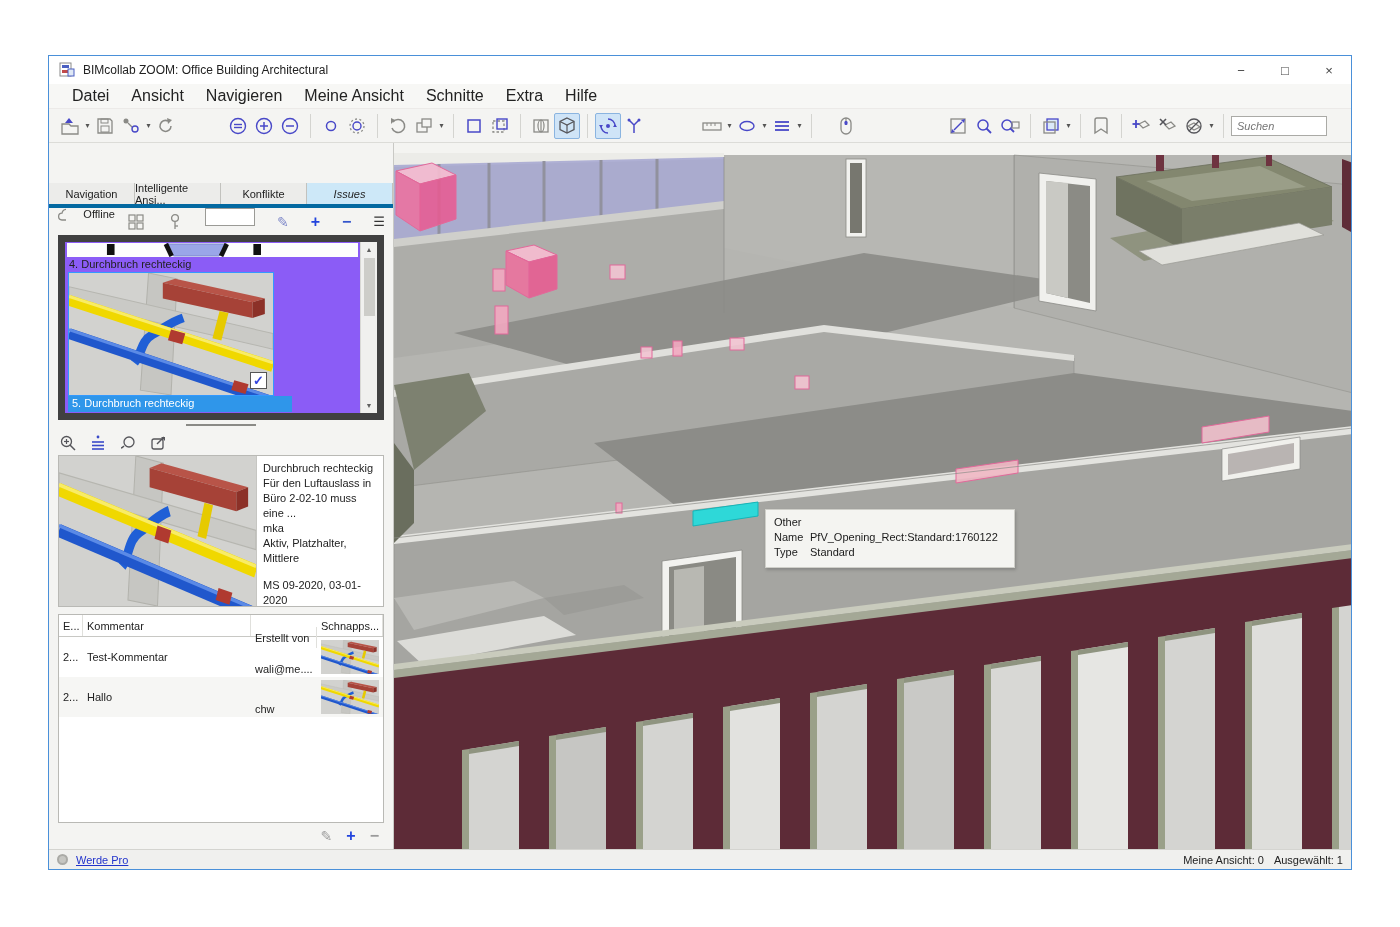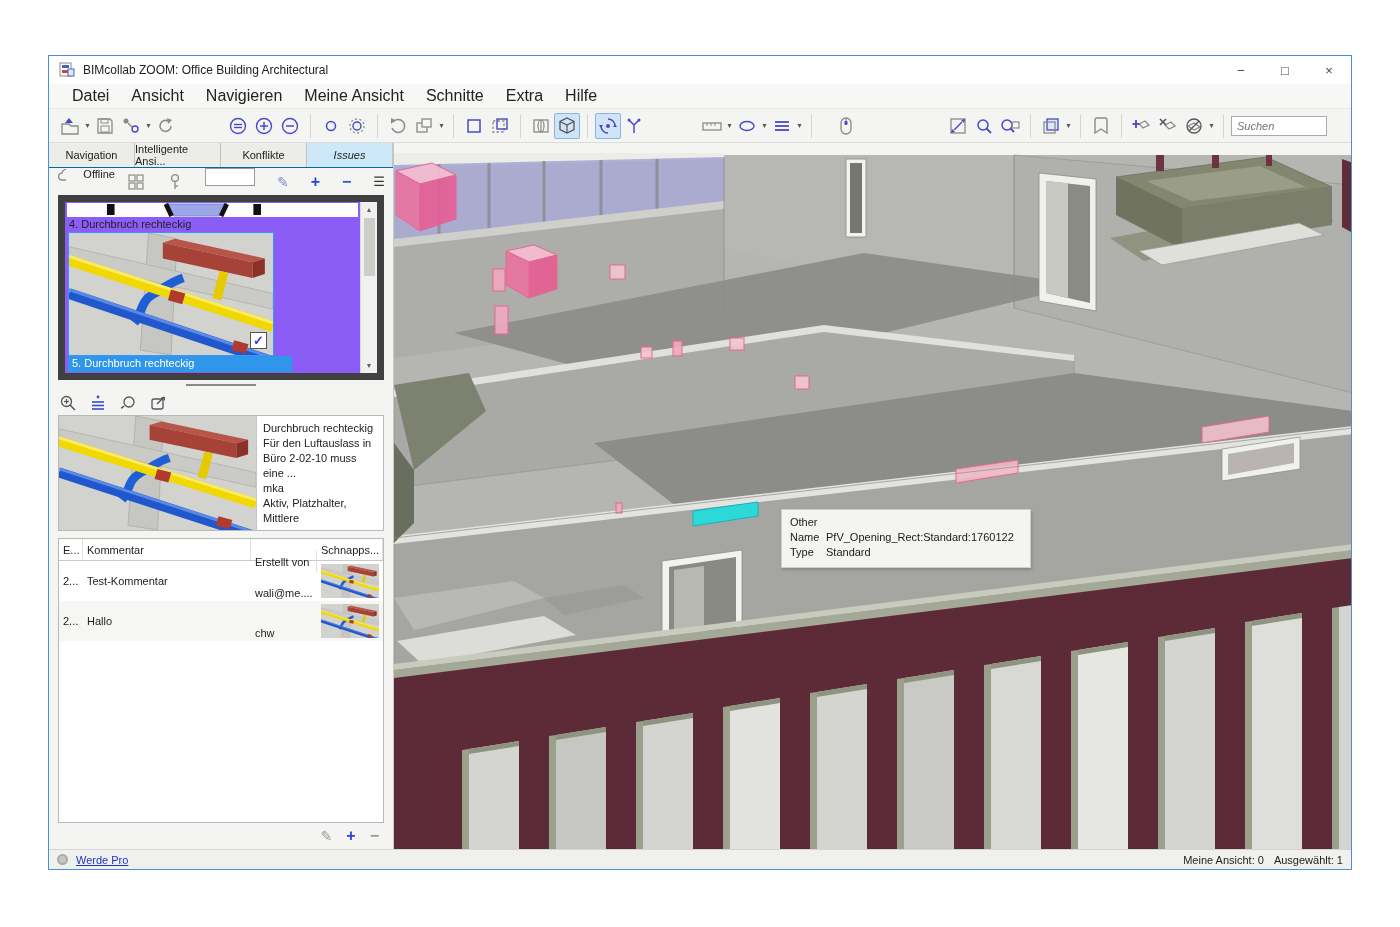--- a/index.html
+++ b/index.html
@@ -25,21 +25,21 @@
   .tb-sep { width:1px; height:24px; background:#d4d4d0; margin:0 7px; }
   .tb-sp { flex:0 0 auto; }
   .icon-svg { display:block; }
   .search-box { width:96px; height:20px; border:1px solid #aaaaa6; background:#fff; font-size:11px; font-style:italic; color:#888; padding:0 5px; font-family:"Liberation Sans", sans-serif;}
 
   
   .content { flex:1 1 auto; display:flex; min-height:0; }
 
   
   .left-panel { width:345px; flex:0 0 auto; background:#f4f4f2; display:flex; flex-direction:column; border-right:1px solid #c9c9c5; }
-  .tabs { height:25px; display:flex; flex:0 0 auto; background:#ececea; border-bottom:1px solid #0369a1; }
+  .tabs { height:25px; display:flex; flex:0 0 auto; background:#ececea; border-bottom:4px solid #0369a1;margin-top:40px; }
   .tab { flex:1; font-size:11px; color:#222; display:flex; align-items:center; justify-content:center; border-right:1px solid #c2c2be; background:#ececea; }
   .tab.active { background:#cde8f8;font-style:italic; }
   .panel-controls { height:27px; display:flex; padding:0 8px; flex:0 0 auto;gap:12px; }
   .offline-label { font-size:11px; color:#222; margin-left:5px; }
   .pc-icon { margin-left:10px; display:flex; align-items:center; }
   .mini-input { width:50px; height:18px; border:1px solid #9a9a96; background:#fff; margin-left:10px; }
   .pencil { color:#7c86c8; font-size:14px; }
   .plus-blue { color:#2244dd; font-size:16px; font-weight:bold; }
   .minus-blue { color:#3355cc; font-size:16px; font-weight:bold; }
   .hamburger { color:#333; font-size:13px; }
@@ -58,21 +58,21 @@
   .vscroll { position:absolute; right:0; top:0; bottom:0; width:17px; background:#f0f0ee; border-left:1px solid #d8d8d4; display:flex; flex-direction:column; align-items:center; }
   .vscroll .arr { font-size:7px; color:#606060; height:15px; line-height:15px; }
   .vscroll .thumb { width:11px; height:58px; background:#cdcdc9; margin-top:1px; }
   .vscroll .track { flex:1; }
 
   .splitter { height:10px; display:flex; align-items:center; justify-content:center; flex:0 0 auto; }
   .splitter-grip { width:70px; height:2px; background:#8a8a86; }
 
   .detail-icons { height:25px; display:flex; align-items:center; padding-left:10px; gap:12px; flex:0 0 auto; }
 
-  .detail-box { margin:0 9px; height:116px; flex:0 0 auto; background:#fff; border:1px solid #b9b9b5; display:flex; }
+  .detail-box { margin:0 9px; height:152px; flex:0 0 auto; background:#fff; border:1px solid #b9b9b5; display:flex; }
   .detail-thumb { width:198px; height:100%; flex:0 0 auto; border-right:1px solid #c6c6c2; }
   .detail-thumb svg { display:block; width:100%; height:100%; }
   .detail-text { flex:1; padding:5px 6px; font-size:11px; color:#222; line-height:15px; }
   .detail-dates { margin-top:12px; }
 
   .comments { margin:7px 9px 0 9px; flex:1 1 auto; background:#fff; border:1px solid #b9b9b5; display:flex; flex-direction:column; min-height:0; }
   .c-header { display:flex; height:22px; border-bottom:1px solid #c8c8c4; align-items:center; flex:0 0 auto; }
   .c-header > div { font-size:11px; color:#222; padding:0 4px; border-right:1px solid #e0e0dc; height:100%; display:flex; align-items:center; }
   .c-row { display:flex; height:40px; align-items:center; flex:0 0 auto; }
   .c-row.alt { background:#f6f6f4; }
@@ -84,21 +84,21 @@
   .c-thumb { width:58px; height:34px; }
   .c-thumb svg { display:block; width:100%; height:100%; }
 
   .panel-bottom-icons { height:26px; display:flex; align-items:center; justify-content:flex-end; gap:14px; padding-right:14px; flex:0 0 auto; }
   .pencil-gray { color:#9a9a9a; font-size:14px; }
   .minus-gray { color:#9a9a9a; font-size:16px; font-weight:bold; }
 
   
   .viewport { flex:1 1 auto; position:relative; background:#f2f2f0; overflow:hidden; }
   .viewport svg.scene { position:absolute; left:0; top:0; }
-  .tooltip { position:absolute; left:387px; top:366px; width:250px; background:#f4f4f1; border:1px solid #cfcfc9; box-shadow:1px 2px 3px rgba(0,0,0,.18); padding:5px 8px 7px 8px; font-size:11px; color:#1a1a1a; line-height:15px; }
+  .tooltip { position:absolute; left:371px; top:366px; width:250px; background:#f4f4f1; border:1px solid #cfcfc9; box-shadow:1px 2px 3px rgba(0,0,0,.18); padding:5px 8px 7px 8px; font-size:11px; color:#1a1a1a; line-height:15px; }
   .tt-row { display:flex; }
   .tt-label { width:36px; flex:0 0 auto; }
 
   
   .statusbar { height:20px; background:#f0f0ee; border-top:1px solid #d4d4d0; display:flex; align-items:center; padding:0 8px; flex:0 0 auto; }
   .status-dot { width:11px; height:11px; border-radius:50%; background:#cicicc; background:#c6c6c2; border:2px solid #aaaaa6; margin-right:8px; }
   .werde-pro { font-size:11px; color:#2233cc; text-decoration:underline; }
   .status-right { margin-left:auto; display:flex; gap:10px; font-size:11px; color:#222; }
 </style>
 </head>

